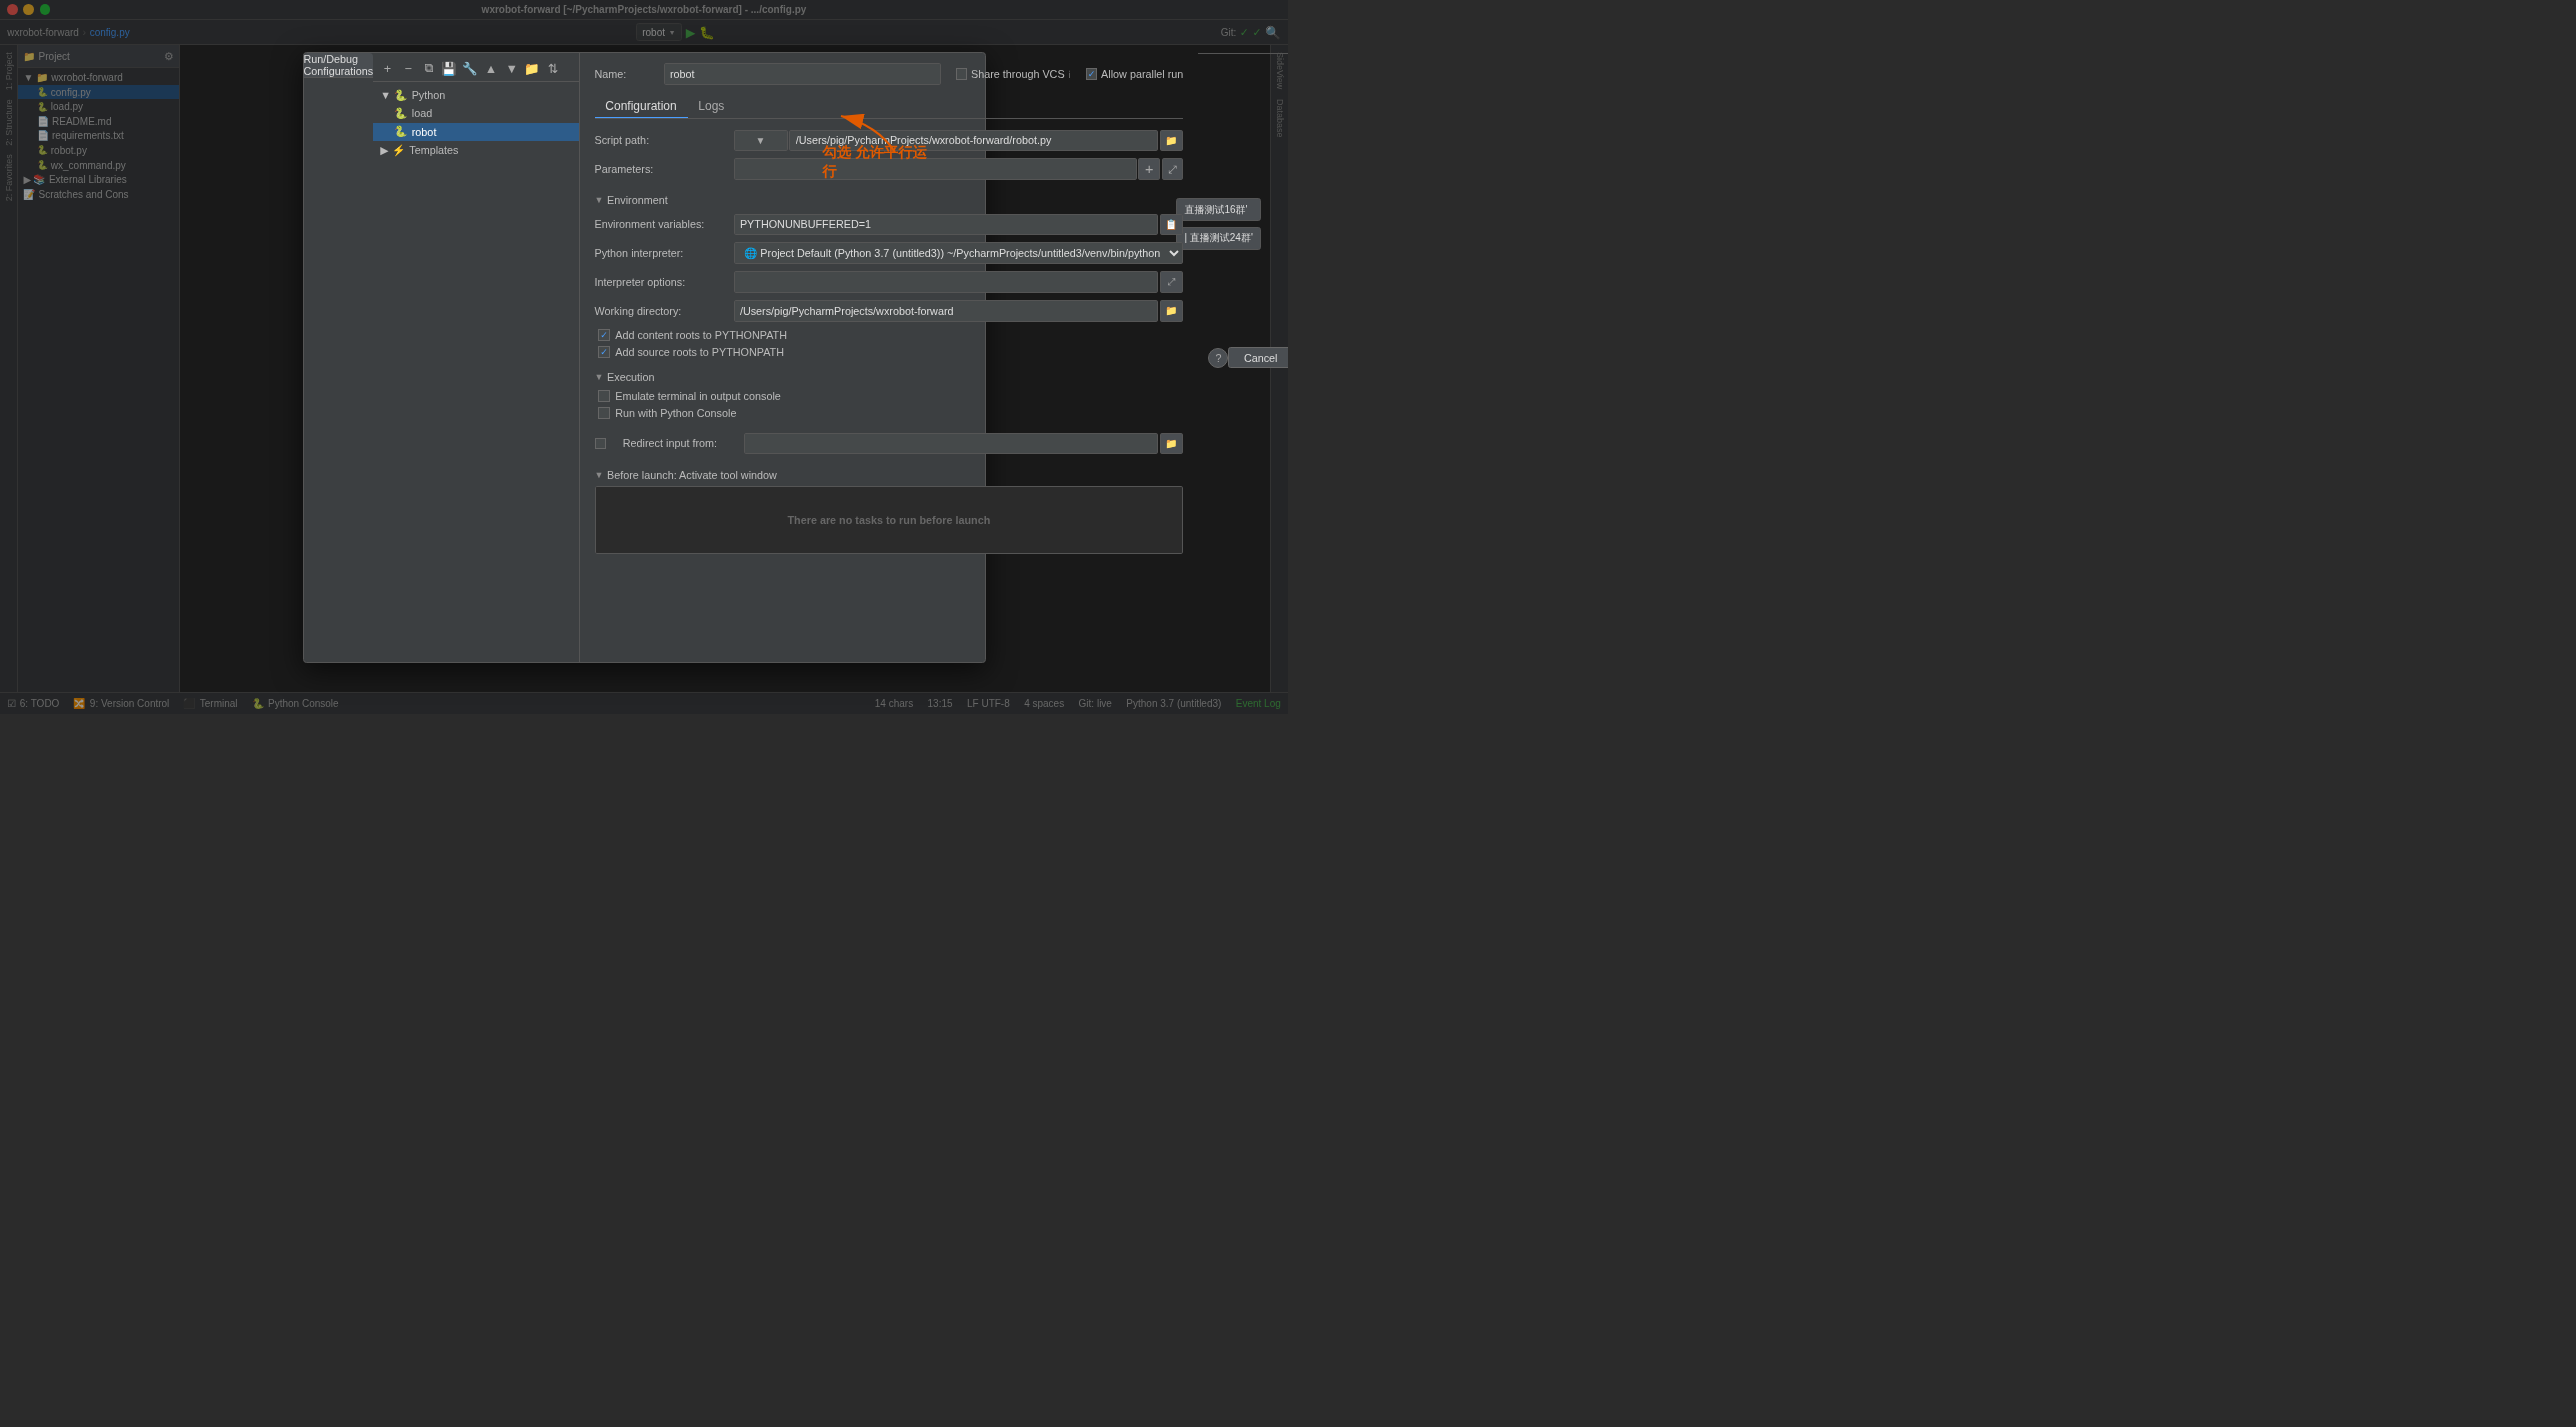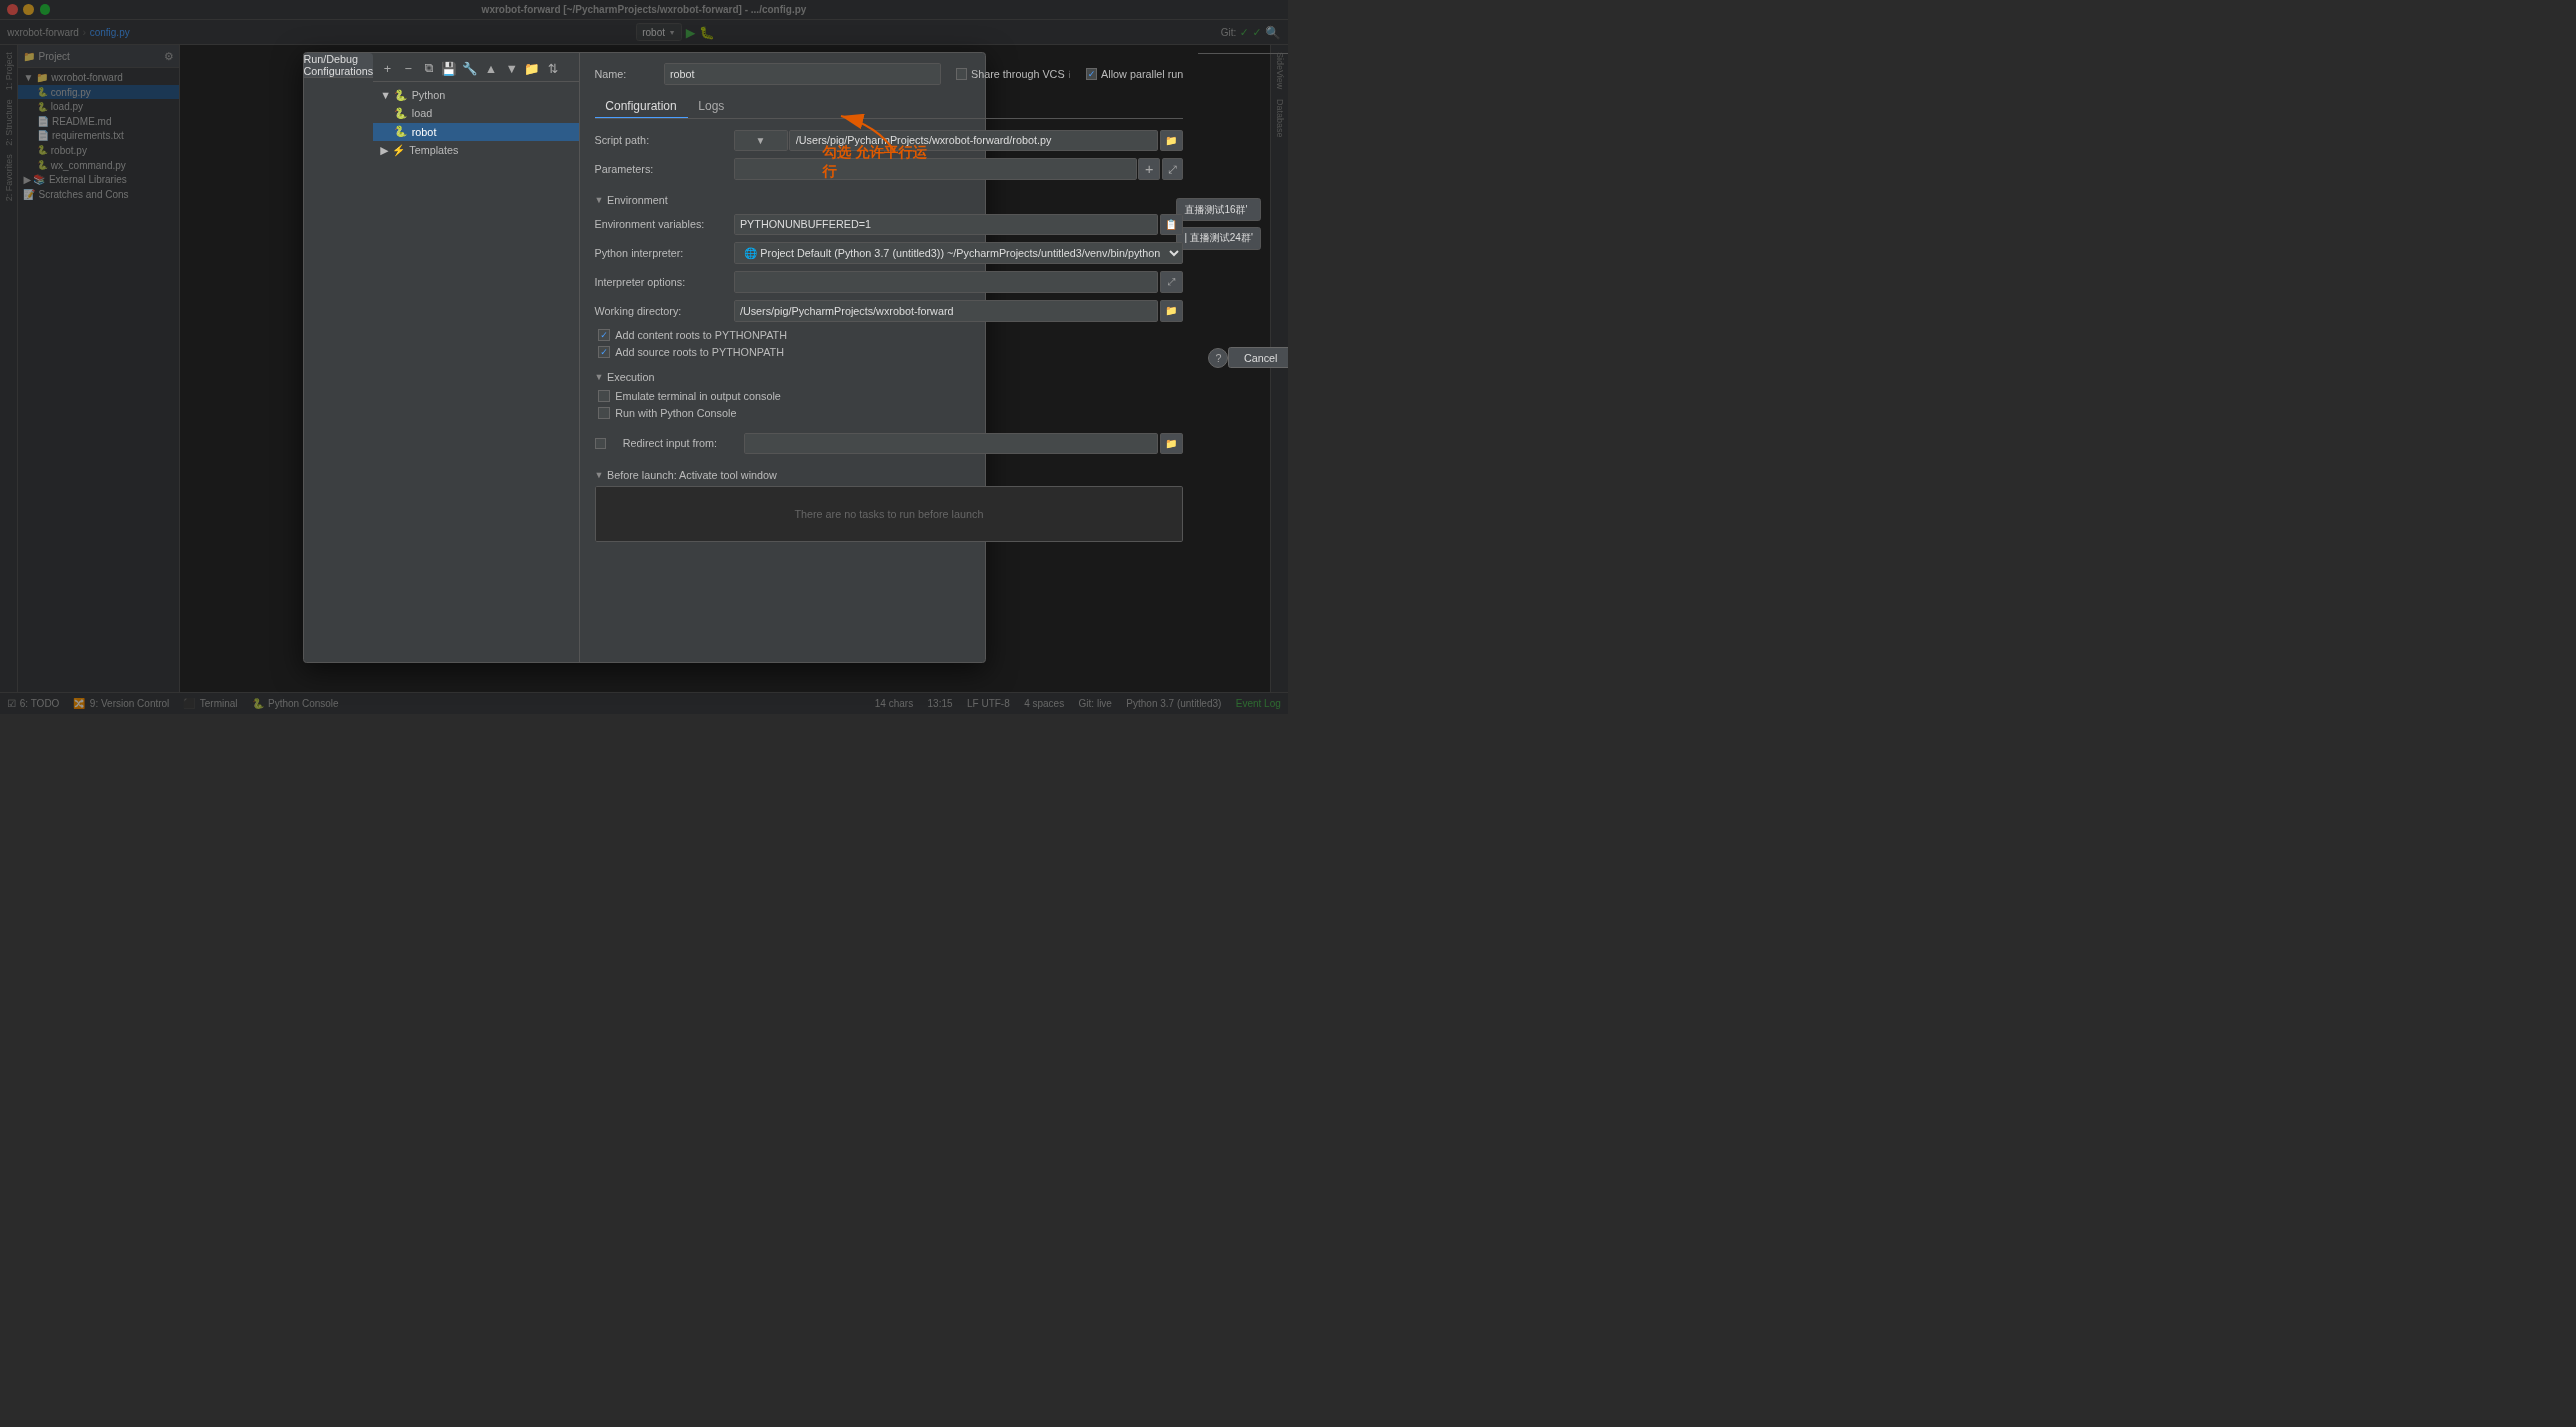--- a/index.html
+++ b/index.html
@@ -438,27 +438,28 @@
       align-items: center;
       gap: 3.6px;
       font-size: 10.8px;
       color: #bbb;
       margin-bottom: 5.4px;
       cursor: pointer;
     }
     .before-launch-empty {
       background: #2b2b2b;
       border: 0.9px solid #555;
-      height: 56px;
+      height: 68px;
       display: flex;
       align-items: center;
       justify-content: center;
       font-size: 10.8px;
       color: #666;
       border-radius: 1.8px;
+      font-weight: bold;
     }
 
     
     .dialog-footer {
       display: flex;
       align-items: center;
       justify-content: space-between;
       padding: 7.2px 10.8px;
       border-top: 0.9px solid #555;
     }

